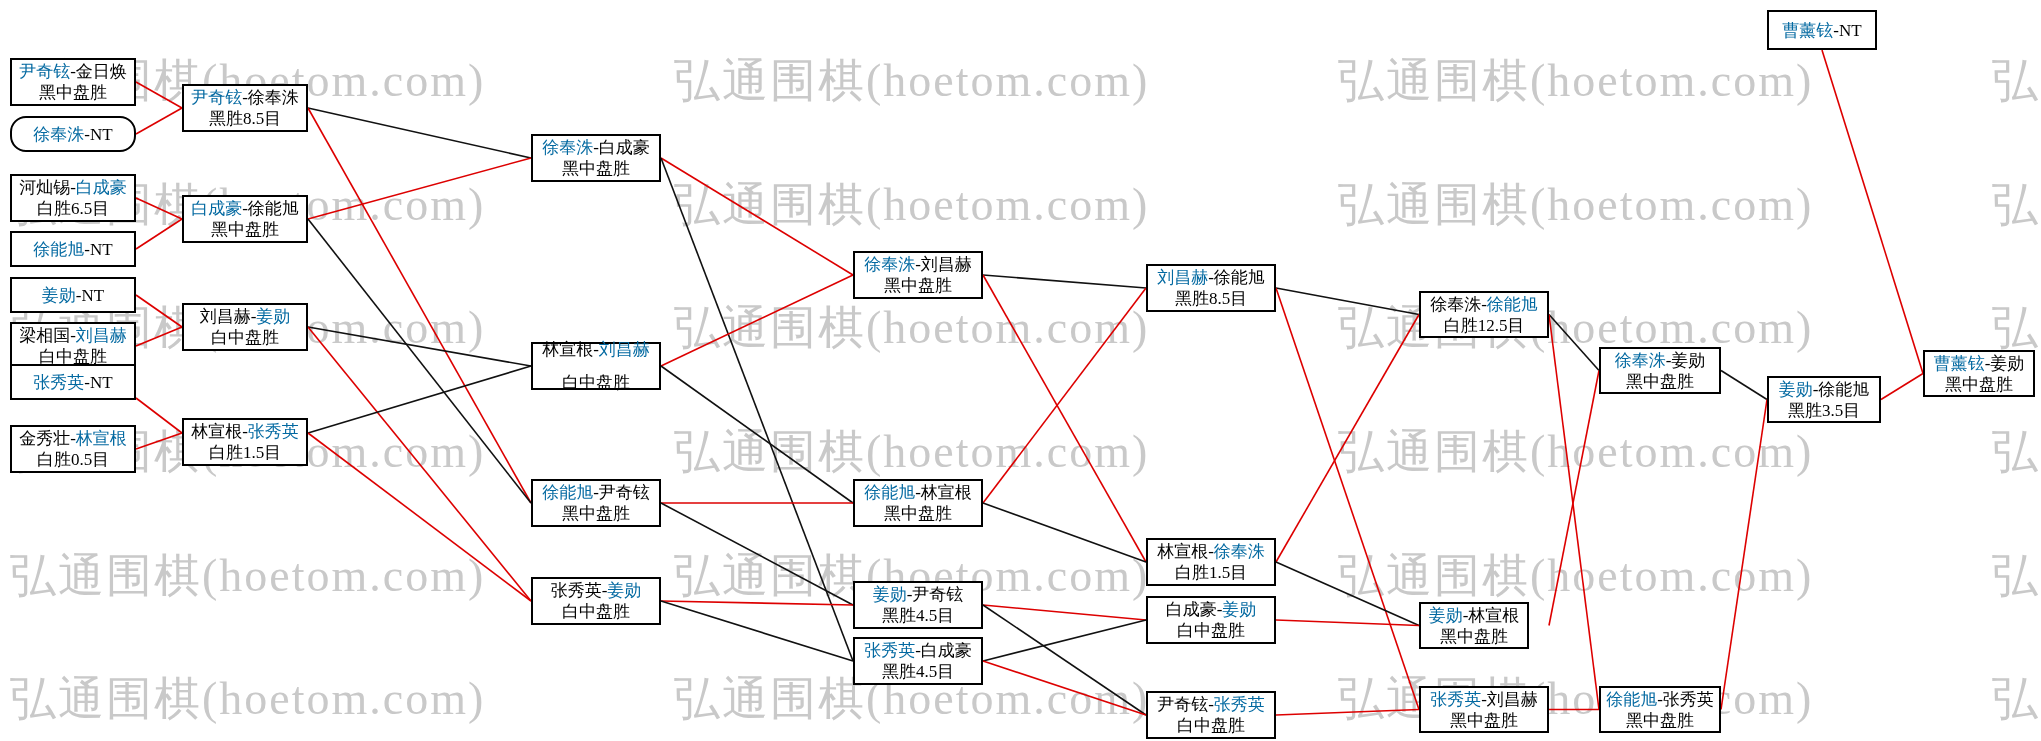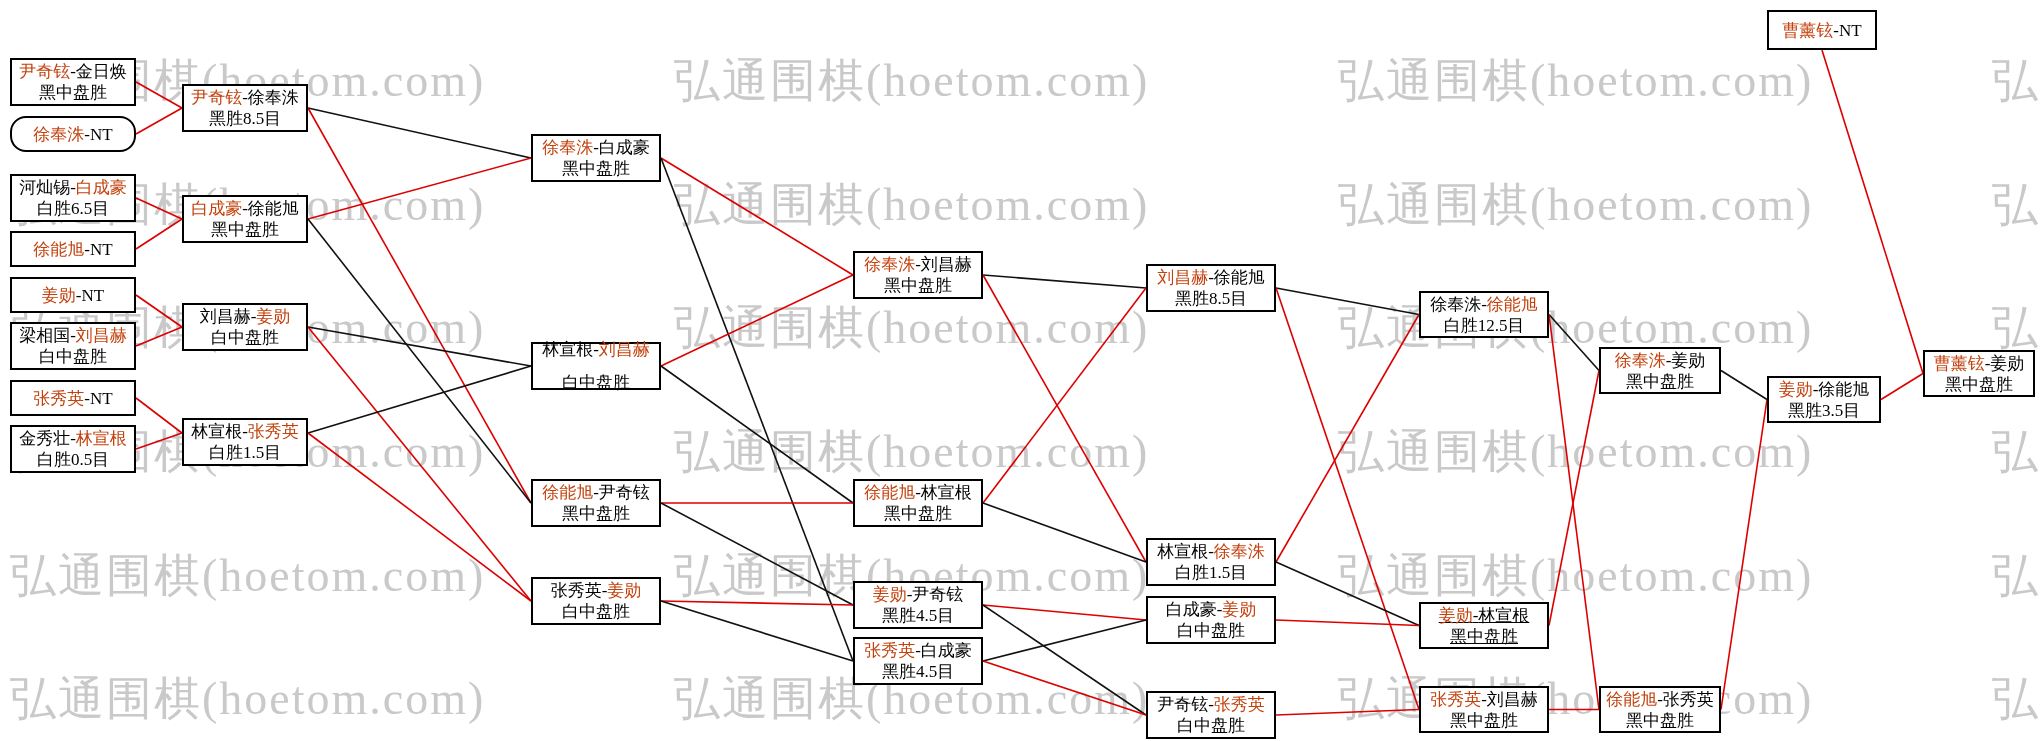--- a/index.html
+++ b/index.html
@@ -17,21 +17,21 @@
   }
   #lines { position:absolute; left:0; top:0; z-index:2; }
   .match {
     position:absolute; z-index:3;
     background:#ffffff; border:2px solid #000000;
     display:flex; flex-direction:column; justify-content:center; align-items:center;
     font-size:17px; line-height:21px; text-align:center;
     color:#000000; white-space:nowrap;
   }
   .match .names, .match .result { width:100%; }
-  .match .win { color:#c2410c; }
+  .match .win { color:#0369a1; }
 </style>
 </head>
 <body>
 
 <div id="stage">
   <div id="wm-layer">
       <div class="wm" style="left: 10px; top: 50px; color: rgb(201, 201, 201);">弘通围棋(hoetom.com)</div>
       <div class="wm" style="left: 674px; top: 50px; color: rgb(201, 201, 201);">弘通围棋(hoetom.com)</div>
       <div class="wm" style="left: 1338px; top: 50px; color: rgb(201, 201, 201);">弘通围棋(hoetom.com)</div>
       <div class="wm" style="left: 1992px; top: 50px; color: rgb(201, 201, 201);">弘通围棋(hoetom.com)</div>
@@ -119,21 +119,21 @@
       <div class="match" style="left: 10px; top: 231px; width: 126px; height: 36px;">
         <div class="names"><span class="win">徐能旭</span><span>-</span><span>NT</span></div>
       </div>
       <div class="match" style="left: 10px; top: 277px; width: 126px; height: 36px;">
         <div class="names"><span class="win">姜勋</span><span>-</span><span>NT</span></div>
       </div>
       <div class="match" style="left: 10px; top: 322px; width: 126px; height: 48px;">
         <div class="names"><span>梁相国</span><span>-</span><span class="win">刘昌赫</span></div>
         <div class="result">白中盘胜</div>
       </div>
-      <div class="match" style="left: 10px; top: 380px; width: 126px; height: 36px;">
+      <div class="match" style="left: 10px; top: 364px; width: 126px; height: 36px;">
         <div class="names"><span class="win">张秀英</span><span>-</span><span>NT</span></div>
       </div>
       <div class="match" style="left: 10px; top: 425px; width: 126px; height: 48px;">
         <div class="names"><span>金秀壮</span><span>-</span><span class="win">林宣根</span></div>
         <div class="result">白胜0.5目</div>
       </div>
       <div class="match" style="left: 182px; top: 84px; width: 126px; height: 48px;">
         <div class="names"><span class="win">尹奇铉</span><span>-</span><span>徐奉洙</span></div>
         <div class="result">黑胜8.5目</div>
       </div>
@@ -194,21 +194,21 @@
         <div class="result">白中盘胜</div>
       </div>
       <div class="match" style="left: 1146px; top: 691px; width: 130px; height: 48px;">
         <div class="names"><span>尹奇铉</span><span>-</span><span class="win">张秀英</span></div>
         <div class="result">白中盘胜</div>
       </div>
       <div class="match" style="left: 1419px; top: 291px; width: 130px; height: 47px;">
         <div class="names"><span>徐奉洙</span><span>-</span><span class="win">徐能旭</span></div>
         <div class="result">白胜12.5目</div>
       </div>
-      <div class="match" style="left: 1419px; top: 602px; width: 130px; height: 47px; text-decoration: underline;">
+      <div class="match" style="left: 1419px; top: 602px; width: 110px; height: 47px;">
         <div class="names"><span class="win">姜勋</span><span>-</span><span>林宣根</span></div>
         <div class="result">黑中盘胜</div>
       </div>
       <div class="match" style="left: 1419px; top: 686px; width: 130px; height: 47px;">
         <div class="names"><span class="win">张秀英</span><span>-</span><span>刘昌赫</span></div>
         <div class="result">黑中盘胜</div>
       </div>
       <div class="match" style="left: 1599px; top: 347px; width: 122px; height: 47px;">
         <div class="names"><span class="win">徐奉洙</span><span>-</span><span>姜勋</span></div>
         <div class="result">黑中盘胜</div>

